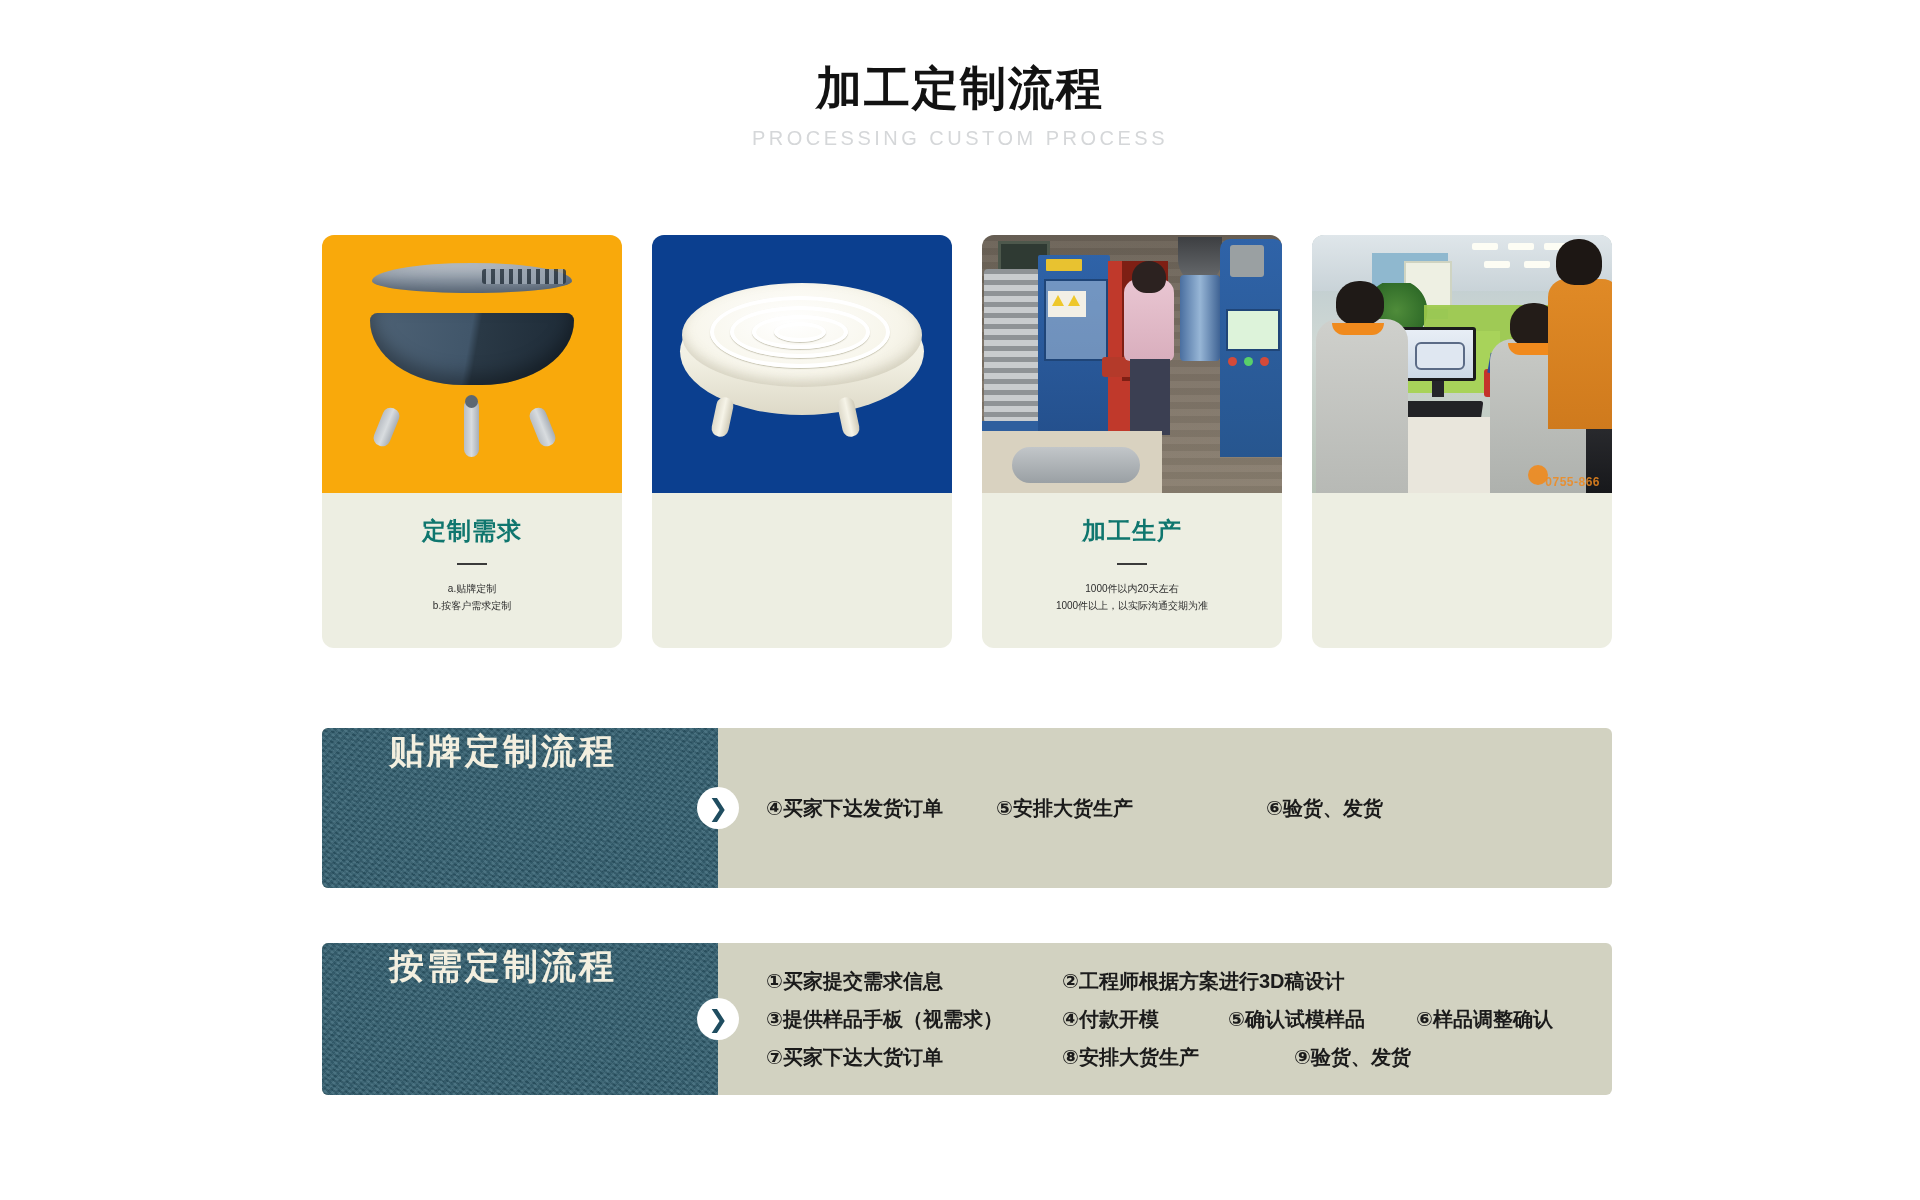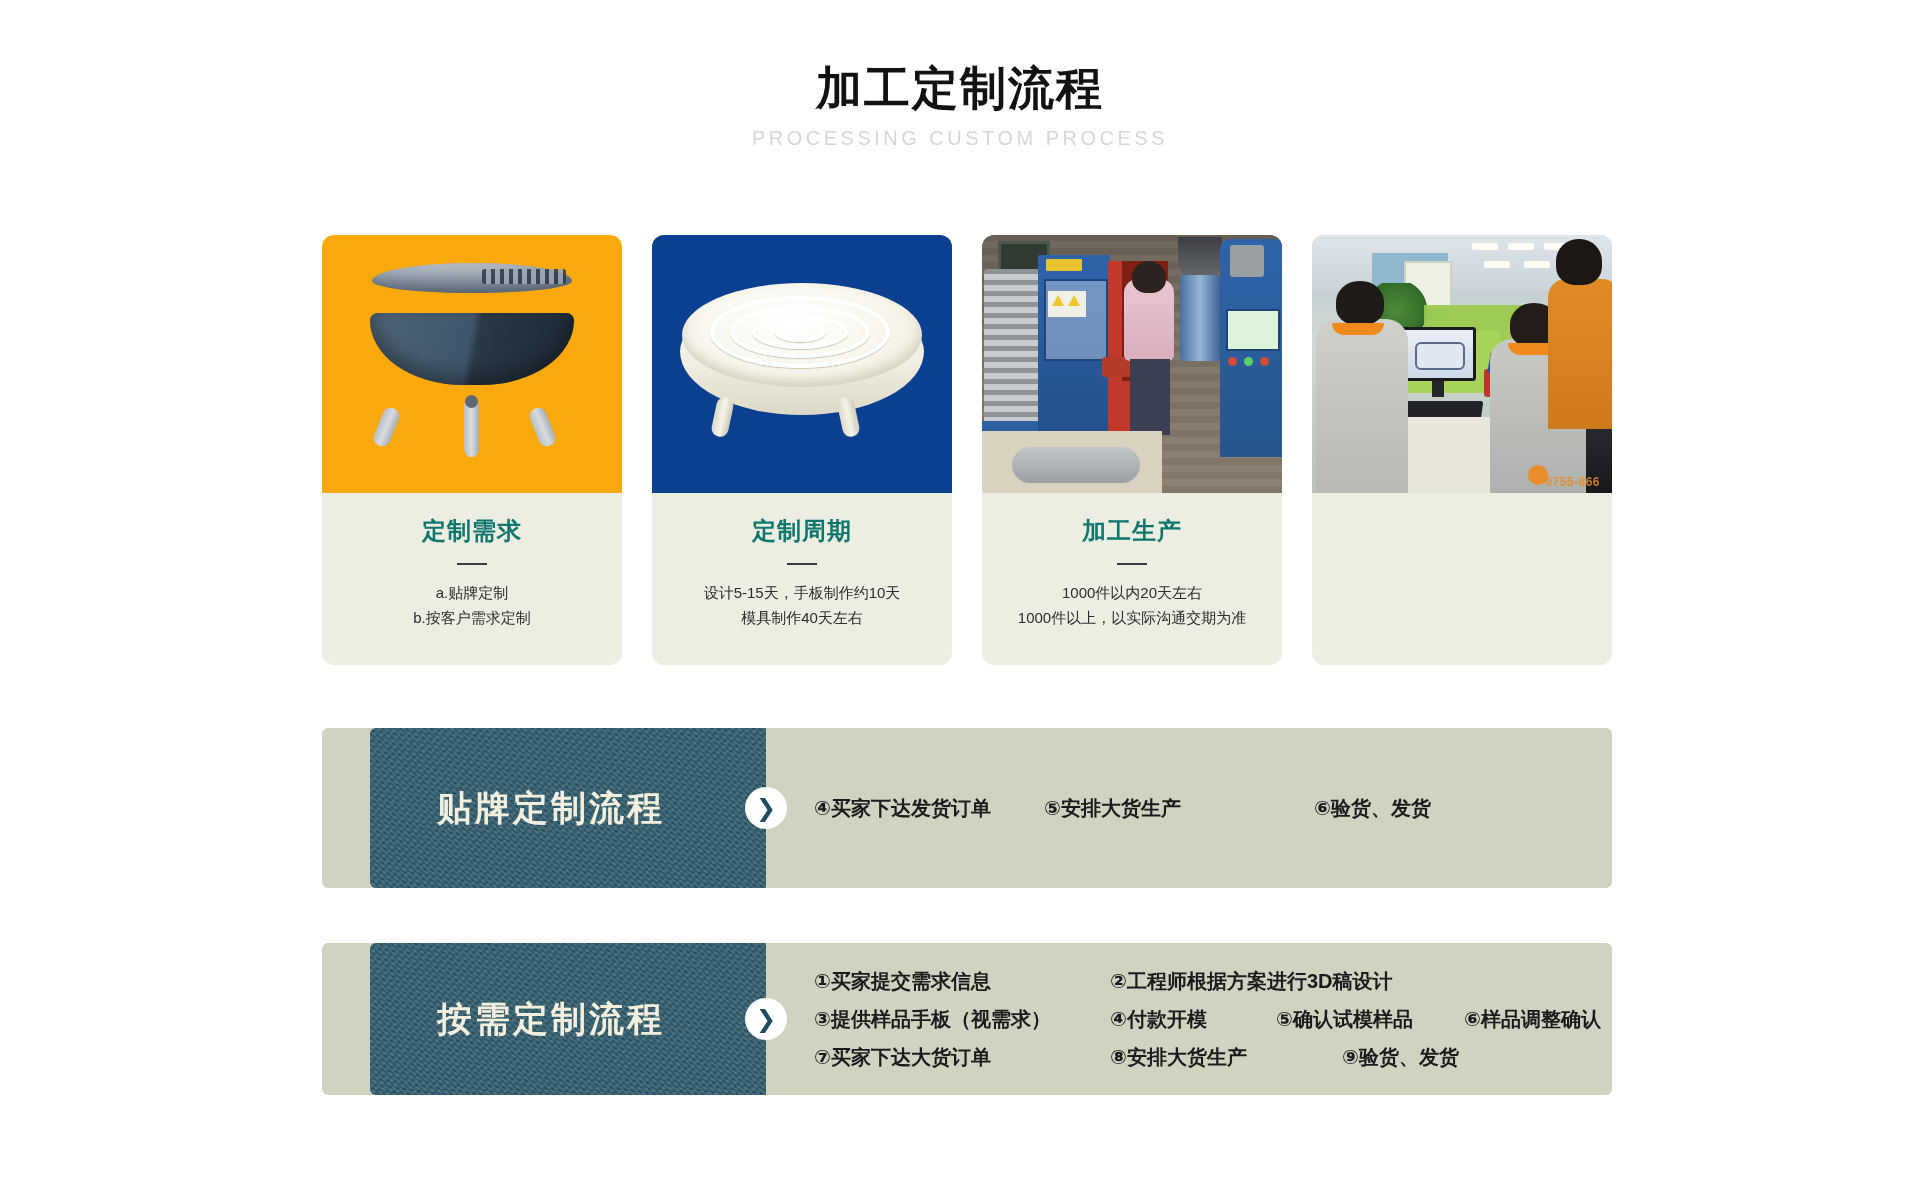--- a/index.html
+++ b/index.html
@@ -74,21 +74,21 @@
     color: #0f766e;
     letter-spacing: 1px;
   }
   .card-rule {
     width: 30px;
     height: 2px;
     background: #3a3a3a;
     margin: 16px auto 16px auto;
   }
   .card-desc {
-    font-size: 15px;
+    font-size: 10px;
     color: #2d2d2d;
     line-height: 1.65;
     white-space: pre-line;
   }
 
   
   .art-orange { background: #f9a90b; width: 100%; height: 100%; position: relative; }
   .grill-lid {
     position: absolute; left: 50px; top: 28px; width: 200px; height: 30px;
     background: linear-gradient(180deg,#c6cbd1 0%, #8e99a6 55%, #6f7b8a 100%);
@@ -247,23 +247,22 @@
     position: relative;
     width: 396px;
     flex: 0 0 396px;
     border-radius: 6px 0 0 6px;
     background-color: #2f5d6e;
     background-image:
       repeating-linear-gradient(42deg, rgba(255,255,255,.055) 0 2px, rgba(0,0,0,.06) 2px 4px),
       repeating-linear-gradient(-47deg, rgba(255,255,255,.05) 0 3px, rgba(0,0,0,.055) 3px 6px),
       repeating-linear-gradient(8deg, rgba(0,0,0,.05) 0 2px, rgba(255,255,255,.04) 2px 5px);
     display: flex;
-    align-items: center;
+    align-items: flex-start;
     justify-content: center;
-    margin-left: 48px;
   }
   .banner-label-text {
     color: #f3efdf;
     font-size: 35px;
     font-weight: bold;
     letter-spacing: 3px;
     padding-right: 34px;
   }
   .banner-arrow {
     position: absolute;
@@ -344,26 +343,20 @@
           <div class="proto-top"></div>
           <div class="maze">
             <i></i>
               <i></i>
               <i></i>
               <i></i>
           </div>
           <div class="proto-leg a"></div>
           <div class="proto-leg b"></div>
         </div>
-      </div>
-      <div class="card-body">
-        <div class="card-title">定制周期</div>
-        <div class="card-rule"></div>
-        <div class="card-desc">设计5-15天，手板制作约10天
-模具制作40天左右</div>
       </div>
     </div>
 
     <div class="card">
       <div class="card-media">
         <div class="art-factory">
           <div class="f-wall"></div>
           <div class="f-window"></div>
           <div class="f-stack"></div>
           <div class="f-pallet"></div>

